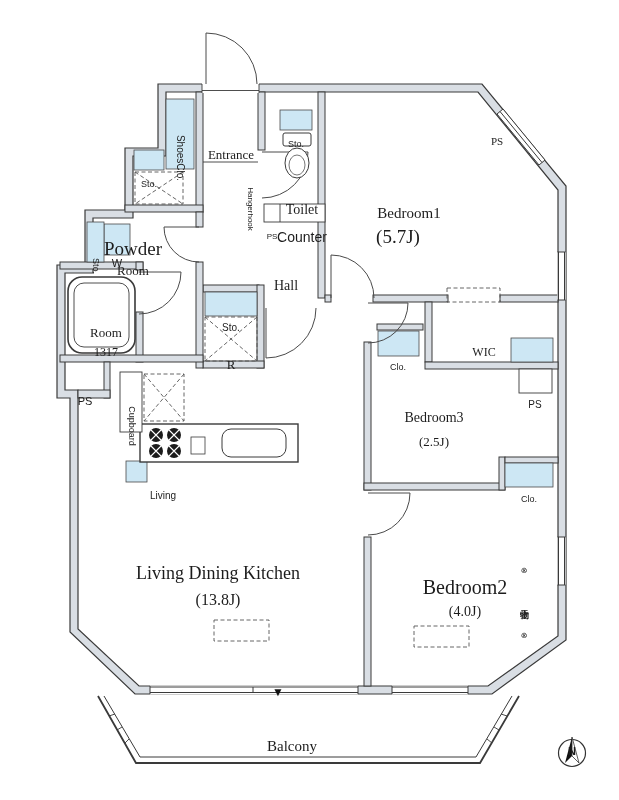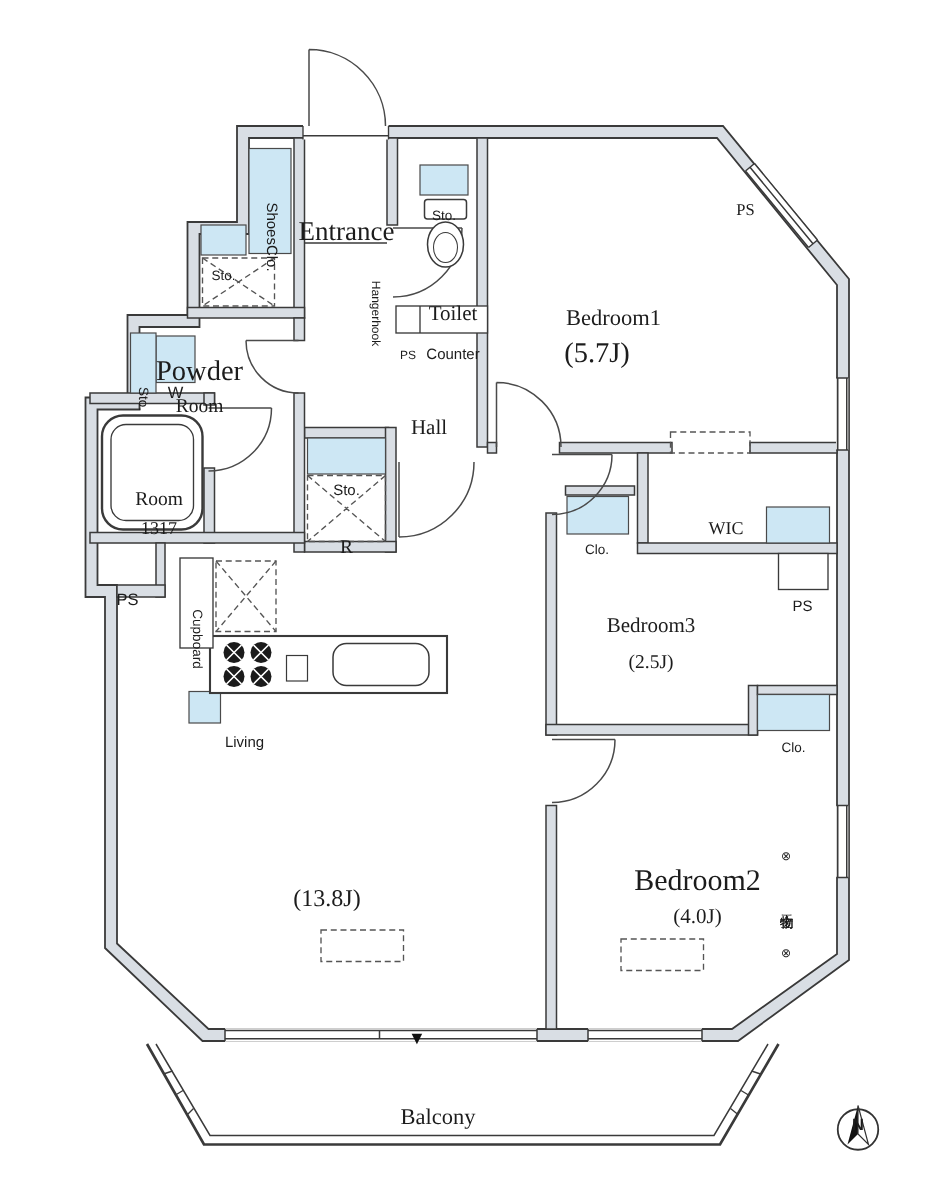--- a/index.html
+++ b/index.html
@@ -146,30 +146,30 @@
   </g>
 
   <g>
     <circle cx="572" cy="753" r="13.5" fill="#ffffff" stroke="#333333" stroke-width="1.2"></circle>
     <polygon points="572,737 565,763 572,756" fill="#111111"></polygon>
     <polygon points="572,737 579,763 572,756" fill="#ffffff" stroke="#333333" stroke-width="0.8"></polygon>
   </g>
 </svg>
 
 <span class="lbl" style="left:497px;top:117px;font-size:11px">PS</span>
-<span class="lbl" style="left:231px;top:130px;font-size:18px">Entrance</span>
+<span class="lbl" style="left:231px;top:130px;font-size:13px">Entrance</span>
 <span class="lbl sans" style="left:296px;top:120px;font-size:9px">Sto.</span>
 <span class="lbl" style="left:302px;top:186px;font-size:14px">Toilet</span>
 <span class="lbl" style="left:409px;top:189px;font-size:15px">Bedroom1</span>
 <span class="lbl" style="left:398px;top:212px;font-size:19px">(5.7J)</span>
 <span class="lbl vert sans" style="left:180px;top:134px;font-size:10px">ShoesClo.</span>
 <span class="lbl sans" style="left:149px;top:160px;font-size:9px">Sto.</span>
 <span class="lbl vert sans" style="left:250px;top:185px;font-size:8px">Hangerhook</span>
 <span class="lbl sans" style="left:272px;top:213px;font-size:8px">PS</span>
-<span class="lbl sans" style="left:302px;top:213px;font-size:10px">Counter</span>
+<span class="lbl sans" style="left:302px;top:213px;font-size:14px">Counter</span>
 <span class="lbl" style="left:133px;top:224px;font-size:19px">Powder</span>
 <span class="lbl" style="left:133px;top:246px;font-size:13px">Room</span>
 <span class="lbl sans" style="left:117px;top:239px;font-size:11px">W</span>
 <span class="lbl vert sans" style="left:95px;top:242px;font-size:9px">Sto.</span>
 <span class="lbl" style="left:106px;top:308px;font-size:13px">Room</span>
 <span class="lbl" style="left:106px;top:328px;font-size:12px">1317</span>
 <span class="lbl" style="left:286px;top:262px;font-size:14px">Hall</span>
 <span class="lbl sans" style="left:231px;top:304px;font-size:10px">Sto.</span>
 <span class="lbl" style="left:231px;top:340px;font-size:13px">R</span>
 <span class="lbl sans" style="left:85px;top:377px;font-size:11px">PS</span>
@@ -179,18 +179,19 @@
 <span class="lbl sans" style="left:535px;top:381px;font-size:10px">PS</span>
 <span class="lbl" style="left:434px;top:394px;font-size:14px">Bedroom3</span>
 <span class="lbl" style="left:434px;top:417px;font-size:13px">(2.5J)</span>
 <span class="lbl sans" style="left:529px;top:475px;font-size:9px">Clo.</span>
 <span class="lbl" style="left:465px;top:563px;font-size:20px">Bedroom2</span>
 <span class="lbl" style="left:465px;top:588px;font-size:14px">(4.0J)</span>
 <span class="lbl sans" style="left:524px;top:547px;font-size:8px">⊗</span>
 <span class="lbl vert sans" style="left:524px;top:579px;font-size:9px">物干金物</span>
 <span class="lbl sans" style="left:524px;top:612px;font-size:8px">⊗</span>
 <span class="lbl sans" style="left:163px;top:472px;font-size:10px">Living</span>
+<span class="lbl" style="left:218px;top:549px;font-size:18px">Living Dining Kitchen</span>
 <span class="lbl" style="left:218px;top:576px;font-size:16px">(13.8J)</span>
 <span class="lbl" style="left:292px;top:722px;font-size:15px">Balcony</span>
 <span class="lbl" style="left:278px;top:668px;font-size:12px;color:#111">▼</span>
 <span class="lbl sans" style="left:572px;top:727px;font-size:11px;font-weight:bold">N</span>
 
 </div>
 
 </body></html>

